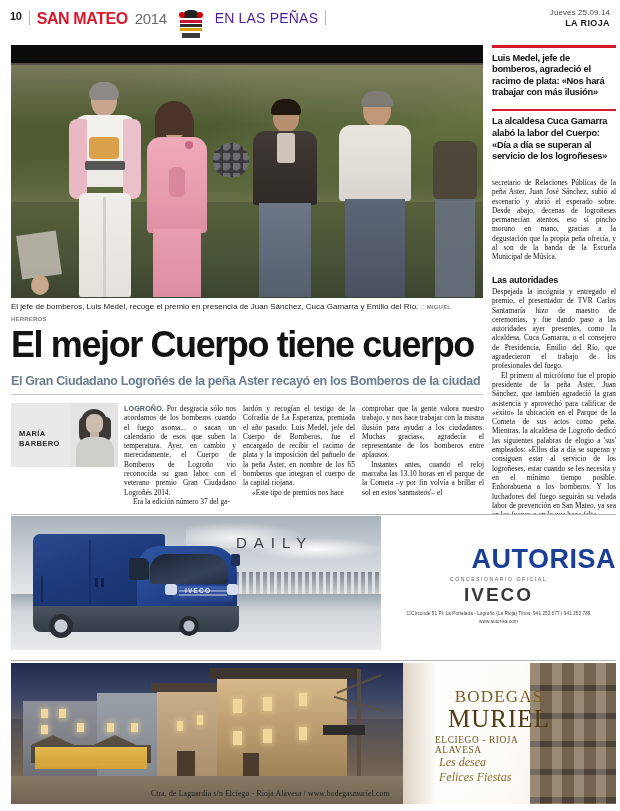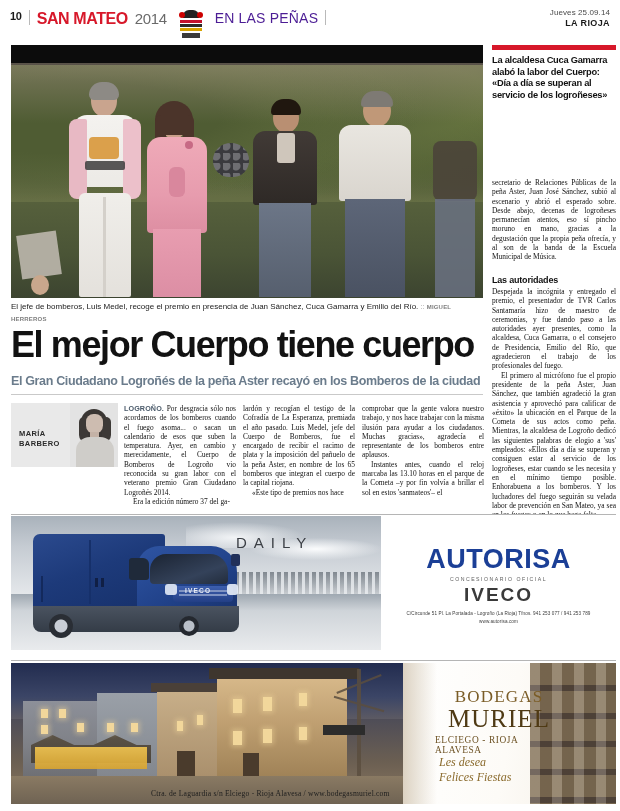--- a/index.html
+++ b/index.html
@@ -285,21 +285,21 @@
   .van-panel2 { position:absolute; left:56px; top:6px; width:2px; height:64px; background:#16306a; }
   .van-handle { position:absolute; left:62px; top:44px; width:3px; height:9px; background:#101f45; }
   .van-handle2 { position:absolute; left:68px; top:44px; width:3px; height:9px; background:#101f45; }
   .van-mirror { position:absolute; left:198px; top:20px; width:9px; height:12px; background:#21305a; border-radius:2px;}
   .iv-brandarea {
     position: absolute; left: 370px; top: 1px; width: 235px; height: 134px;
     background: #ffffff;
   }
   .iv-autorisa {
     position: absolute; left: 0; right: 0; top: 28px;
-    text-align: center;
+    text-align: right;
     font-size: 27px; font-weight: bold; color: #1b3f96;
     letter-spacing: 0.5px;
   }
   .iv-conces {
     position: absolute; left: 0; right:0; top: 60px; text-align:center;
     font-size: 5.2px; color: #5d5d5d; letter-spacing: 1.5px;
   }
   .iv-iveco {
     position: absolute; left: 0; right:0; top: 68px; text-align:center;
     font-size: 19px; font-weight: bold; color: #3a3a3a; letter-spacing: 2px;
@@ -581,20 +581,21 @@
     <p><span>«Este tipo de premios nos hace</span></p>
   </div>
 
   <div class="col" id="col3">
     <p class="first"><span>comprobar que la gente valora nuestro trabajo, y nos hace trabajar con la misma ilusión para ayudar a los ciudadanos. Muchas gracias», agradecía el representante de los bomberos entre aplausos.</span></p>
     <p><span>Instantes antes, cuando el reloj marcaba las 13.10 horas en el parque de la Cometa –y por fin volvía a brillar el sol en estos 'sanmateos'– el</span></p>
   </div>
 
   <div class="rail">
     <div class="rail-rule"></div>
+    <div class="rail-head">Luis Medel, jefe de bomberos, agradeció el racimo de plata: «Nos hará trabajar con más ilusión»</div>
     <div class="rail-rule"></div>
     <div class="rail-head">La alcaldesa Cuca Gamarra alabó la labor del Cuerpo: «Día a día se superan al servicio de los logroñeses»</div>
   </div>
 
   <div class="rail-body">
     <p class="first"><span>secretario de Relaciones Públicas de la peña Aster, Juan José Sánchez, subió al escenario y abrió el esperado sobre. Desde abajo, decenas de logroñeses permanecían atentos, eso sí pincho moruno en mano, gracias a la degustación que la propia peña ofrecía, y al son de la banda de la Escuela Municipal de Música.</span></p>
     <div class="rail-subhead">Las autoridades</div>
     <p class="first"><span>Despejada la incógnita y entregado el premio, el presentador de TVR Carlos Santamaría hizo de maestro de ceremonias, y fue dando paso a las autoridades ayer presentes, como la alcaldesa, Cuca Gamarra, o el consejero de Presidencia, Emilio del Río, que agradecieron el trabajo de los profesionales del fuego.</span></p>
     <p><span>El primero al micrófono fue el propio presidente de la peña Aster, Juan Sánchez, que también agradeció la gran asistencia y aprovechó para calificar de «éxito» la ubicación en el Parque de la Cometa de sus actos como peña. Mientras, la alcaldesa de Logroño dedicó las siguientes palabras de elogio a 'sus' empleados: «Ellos día a día se superan y consiguen estar al servicio de los logroñeses, estar cuando se les necesita y en el mínimo tiempo posible. Enhorabuena a los bomberos. Y los luchadores del fuego seguirán su velada labor de prevención en San Mateo, ya sea en los fuegos o en lo que haga falta.</span></p>
   </div>

